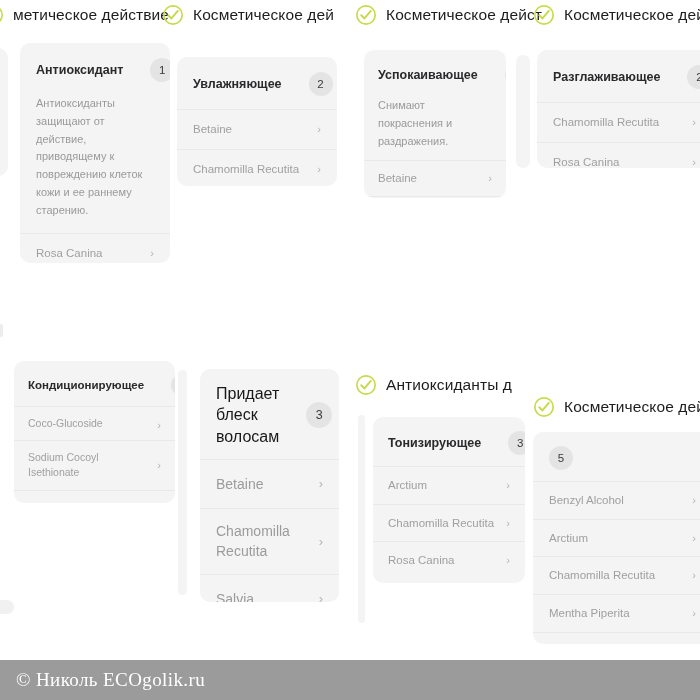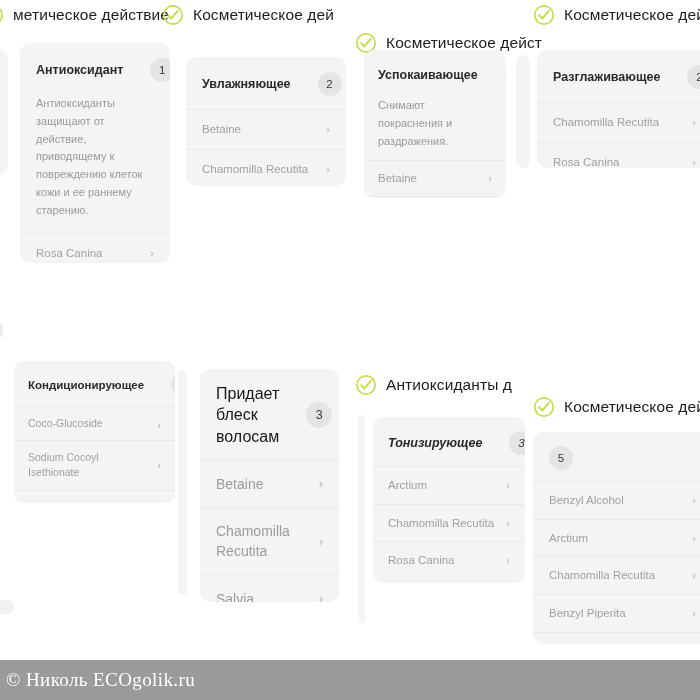--- a/index.html
+++ b/index.html
@@ -106,21 +106,21 @@
   
   .footer {
     position: absolute;
     left: 0; bottom: 0;
     width: 700px; height: 40px;
     background: #9b9b9b;
     display: flex;
     align-items: center;
   }
   .footer-text {
-    padding-left: 6px;
+    padding-left: 16px;
     font-family: "Liberation Serif", serif;
     font-size: 19px;
     color: #ffffff;
     letter-spacing: .4px;
   }
 </style>
 </head>
 <body>
 
 <div class="stage">
@@ -134,21 +134,21 @@
   </div>
 
   <div class="group-head" style="left:162px; top:4px;">
     <svg class="check-icon" viewBox="0 0 24 24">
       <circle cx="12" cy="12" r="10" fill="none" stroke="#c8d94a" stroke-width="1.8"></circle>
       <path d="M6.8 12.3 L10.3 15.8 L17.2 7.4" fill="none" stroke="#c8d94a" stroke-width="2.1" stroke-linecap="round" stroke-linejoin="round"></path>
     </svg>
     <span class="group-title">Косметическое дей</span>
   </div>
 
-  <div class="group-head" style="left:355px; top:4px;margin-top:28px;">
+  <div class="group-head" style="left:355px; top:4px;">
     <svg class="check-icon" viewBox="0 0 24 24">
       <circle cx="12" cy="12" r="10" fill="none" stroke="#c8d94a" stroke-width="1.8"></circle>
       <path d="M6.8 12.3 L10.3 15.8 L17.2 7.4" fill="none" stroke="#c8d94a" stroke-width="2.1" stroke-linecap="round" stroke-linejoin="round"></path>
     </svg>
     <span class="group-title">Косметическое дейст</span>
   </div>
 
   <div class="group-head" style="left:533px; top:4px;">
     <svg class="check-icon" viewBox="0 0 24 24">
       <circle cx="12" cy="12" r="10" fill="none" stroke="#c8d94a" stroke-width="1.8"></circle>
@@ -164,21 +164,21 @@
       <span class="card-title">Антиоксидант</span>
       <span class="badge">1</span>
     </div>
     <div class="card-desc">Антиоксиданты защищают от действие, приводящему к повреждению клеток кожи и ее раннему старению.</div>
     <div class="row">
       <span>Rosa Canina</span>
       <span class="chev">›</span>
     </div>
   </div>
 
-  <div class="card" style="left:186px; top:57px; width:160px; height:129px;">
+  <div class="card" style="left:177px; top:57px; width:160px; height:129px;">
     <div class="card-head">
       <span class="card-title">Увлажняющее</span>
       <span class="badge">2</span>
     </div>
     <div class="row">
       <span>Betaine</span>
       <span class="chev">›</span>
     </div>
     <div class="row">
       <span>Chamomilla Recutita</span>
@@ -273,21 +273,21 @@
     </div>
     <div class="row big">
       <span>Salvia</span>
       <span class="chev">›</span>
     </div>
   </div>
 
   <div class="sliver" style="left:358px; top:415px; width:7px; height:208px;"></div>
 
   <div class="card" style="left:373px; top:417px; width:152px; height:166px;">
-    <div class="card-head" style="padding:14px 15px 11px 15px;font-style:italic;">
+    <div class="card-head" style="padding:14px 15px 11px 15px;">
       <span class="card-title">Тонизирующее</span>
       <span class="badge">3</span>
     </div>
     <div class="row" style="padding:10px 15px;">
       <span>Arctium</span>
       <span class="chev">›</span>
     </div>
     <div class="row" style="padding:10px 15px;">
       <span>Chamomilla Recutita</span>
       <span class="chev">›</span>
@@ -308,21 +308,21 @@
     </div>
     <div class="row" style="padding:10px 16px;">
       <span>Arctium</span>
       <span class="chev">›</span>
     </div>
     <div class="row" style="padding:10px 16px;">
       <span>Chamomilla Recutita</span>
       <span class="chev">›</span>
     </div>
     <div class="row" style="padding:10px 16px;">
-      <span>Benzyl Piperita</span>
+      <span>Mentha Piperita</span>
       <span class="chev">›</span>
     </div>
     <div class="row" style="padding:10px 16px;">
       <span>Salvia</span>
 
     </div>
   </div>
 
   <div class="sliver" style="left:-14px; top:600px; width:28px; height:14px; background:#f1f1f1;"></div>
 

